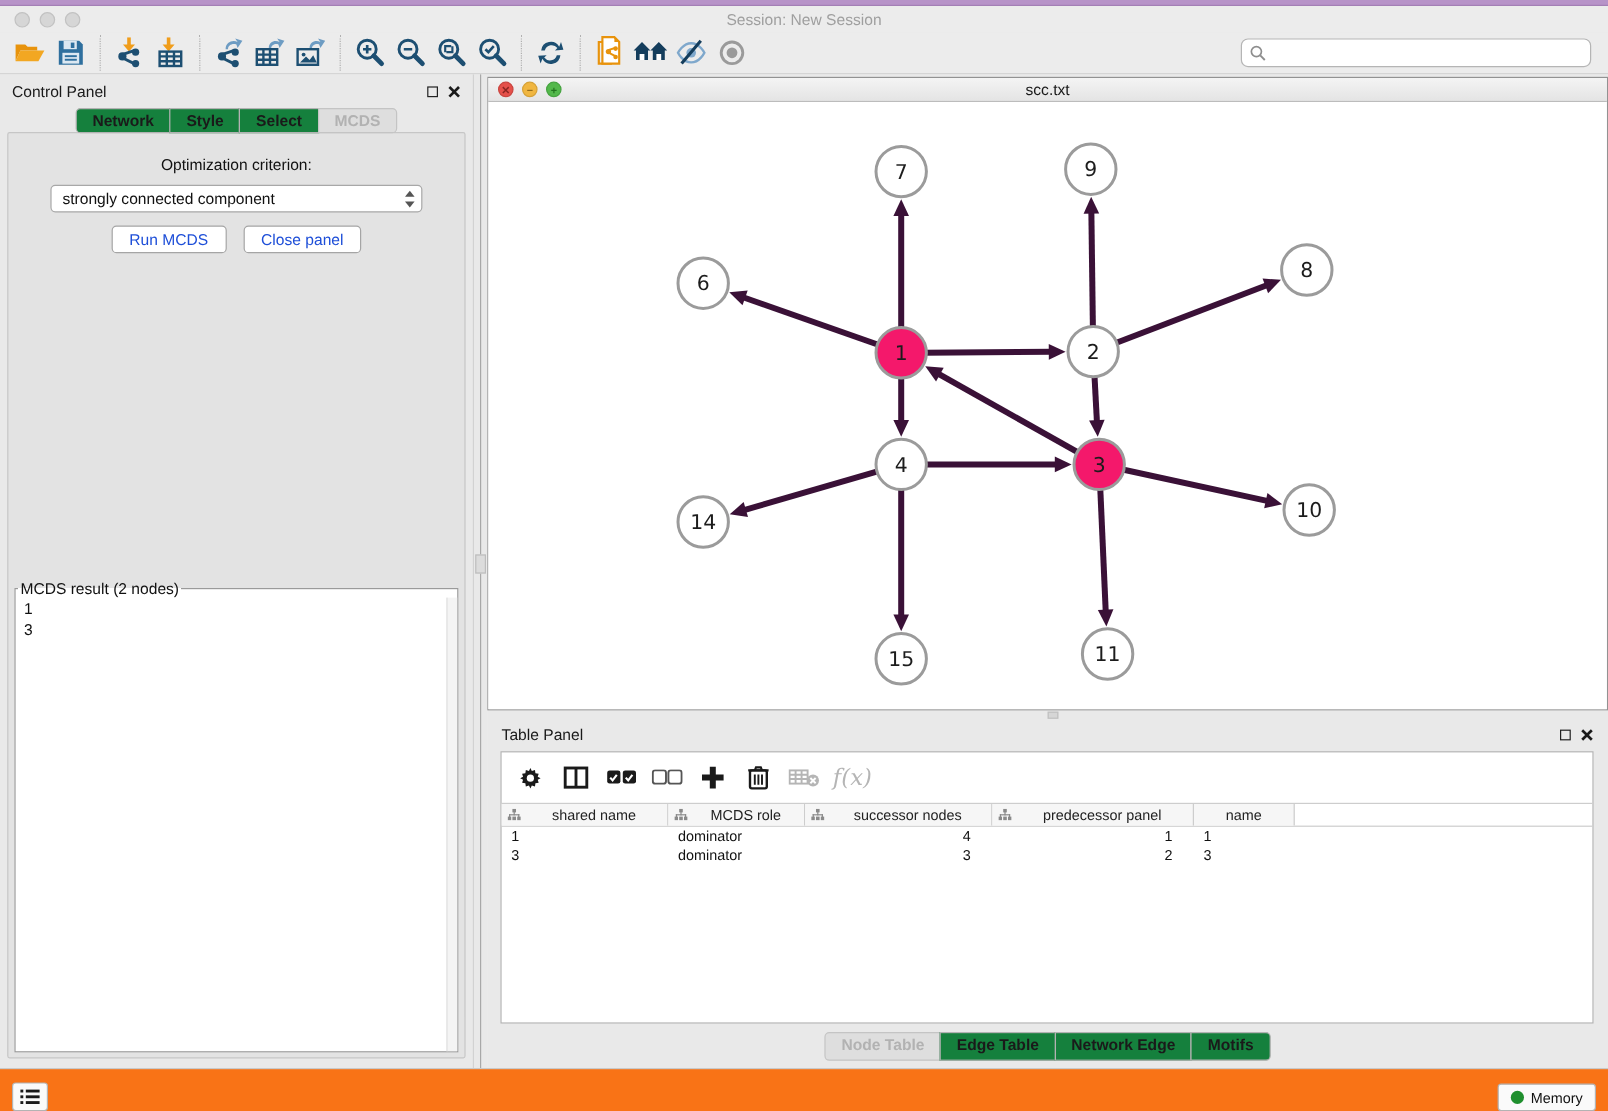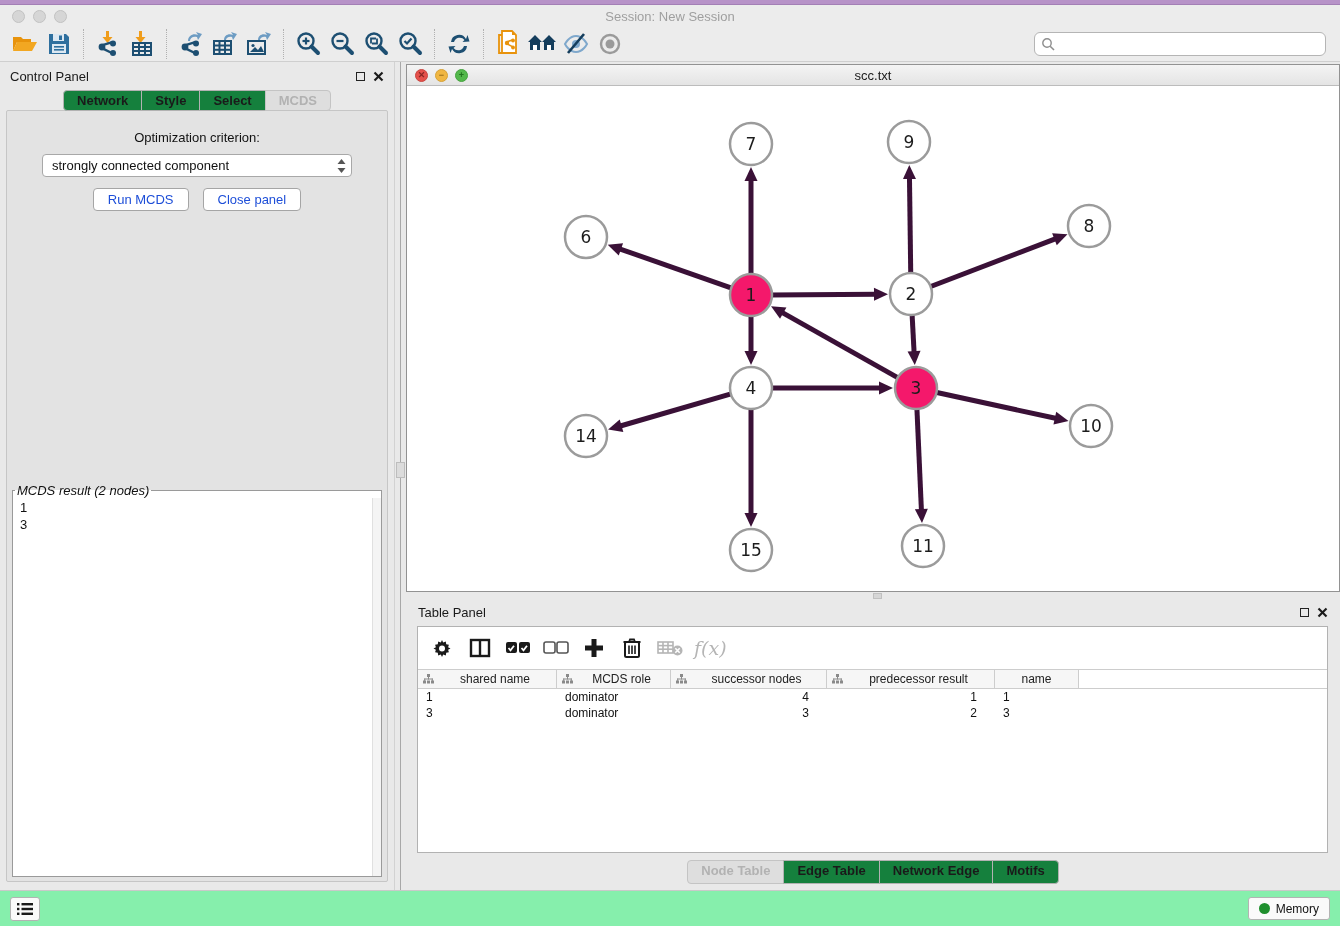--- a/index.html
+++ b/index.html
@@ -47,21 +47,21 @@
   .opt-label { text-align:center; font-size:13px; margin-top:19px; color:#111; }
   .select-box { width:310px; height:23px; margin:9px auto 0; background:#fff;
     border:1px solid #a8a8a8; border-radius:4px; display:flex; align-items:center;
     padding:0 4px 0 9px; font-size:13px; color:#111; }
   .select-box .spacer { flex:1; }
   .btn-row { display:flex; justify-content:center; gap:14px; margin-top:11px; }
   .pbtn { background:#fff; border:1px solid #a5a5a5; border-radius:4px;
     font-size:13px; color:#1d4ed8; padding:3px 14px; height:23px; font-family:"Liberation Sans", sans-serif; }
   fieldset.result-group { position:absolute; left:5px; right:5px; top:372px; bottom:4px;
     border:1px solid #9a9a9a; background:#fff; }
-  fieldset.result-group legend { font-size:13px; color:#111; padding:0 2px; margin-left:2px; background:transparent;font-style:italic; }
+  fieldset.result-group legend { font-size:13px; color:#111; padding:0 2px; margin-left:2px; background:transparent; }
   .result-text { position:absolute; left:1px; right:1px; top:0; bottom:1px; background:#fff;
     font-size:13px; color:#111; padding:1px 6px; line-height:17px; }
   .result-scroll { position:absolute; top:0; bottom:0; right:0; width:9px;
     background:#f4f4f4; border-left:1px solid #e0e0e0; }
 
   
   .v-divider { width:12px; background:#e9e9e9; border-left:1px solid #d2d2d2; position:relative; }
   .v-divider .vline { position:absolute; left:5px; top:0; bottom:0; width:1px; background:#a8a8a8; }
   .v-grip { position:absolute; left:1px; top:400px; width:9px; height:16px;
     background:#dcdcdc; border:1px solid #bdbdbd; }
@@ -97,22 +97,22 @@
   .thead-row { display:flex; height:20px; border-top:1px solid #cdcdcd; border-bottom:1px solid #cdcdcd; }
   .th-cell { background:#f6f6f6; border-right:1px solid #cdcdcd; display:flex;
     align-items:center; font-size:12px; color:#222; }
   .th-cell .th-label { flex:1; text-align:center; }
   .th-cell svg { margin-left:5px; flex:0 0 auto; }
   .trow { display:flex; height:16px; }
   .td-cell { font-size:12px; color:#111; line-height:16px; white-space:nowrap; overflow:hidden; }
   .tp-tabs { height:24px; display:flex; justify-content:center; margin:2px 0 6px; }
 
   
-  .statusbar { height:36px; background:#86efac; border-top:1px solid #c9c9c9;
-    display:flex; align-items:center; padding:0 10px; }
+  .statusbar { height:36px; background:#f97316; border-top:1px solid #c9c9c9;
+    display:flex; align-items:flex-end; padding:0 10px; }
   .sq-btn { width:30px; height:24px; background:#fafafa; border:1px solid #b3b3b3;
     border-radius:3px; display:flex; align-items:center; justify-content:center; }
   .memory-btn { margin-left:auto; height:23px; background:#fafafa; border:1px solid #b3b3b3;
     border-radius:3px; display:flex; align-items:center; gap:6px; padding:0 10px; }
   .memory-dot { width:11px; height:11px; border-radius:50%; background:#1f8f2e; }
   .memory-btn span.lbl { font-size:12px; color:#111; }
 </style>
 </head>
 <body>
 
@@ -550,21 +550,21 @@
                   <rect x="4" y="0" width="3" height="3"></rect>
                   <rect x="0" y="6.5" width="3" height="3"></rect>
                   <rect x="4" y="6.5" width="3" height="3"></rect>
                   <rect x="8" y="6.5" width="3" height="3"></rect>
                   <rect x="1.2" y="4.5" width="8.6" height="1"></rect>
                   <rect x="5" y="2.5" width="1" height="3"></rect>
                   <rect x="1.2" y="4.5" width="1" height="2.5"></rect>
                   <rect x="8.8" y="4.5" width="1" height="2.5"></rect>
                 </g>
               </svg>
-              <span class="th-label">predecessor result</span>
+              <span class="th-label">predecessor panel</span>
             </div>
             <div class="th-cell" style="width: 84px;">
               <span class="th-label">name</span>
             </div>
           </div>
         <div id="tbody">
             <div class="trow">
               <div class="td-cell" style="width: 139px; text-align: left; padding: 0px 0px 0px 8px;">1</div>
               <div class="td-cell" style="width: 114px; text-align: left; padding: 0px 0px 0px 8px;">dominator</div>
               <div class="td-cell" style="width: 156px; text-align: right; padding: 0px 18px 0px 0px;">4</div>

